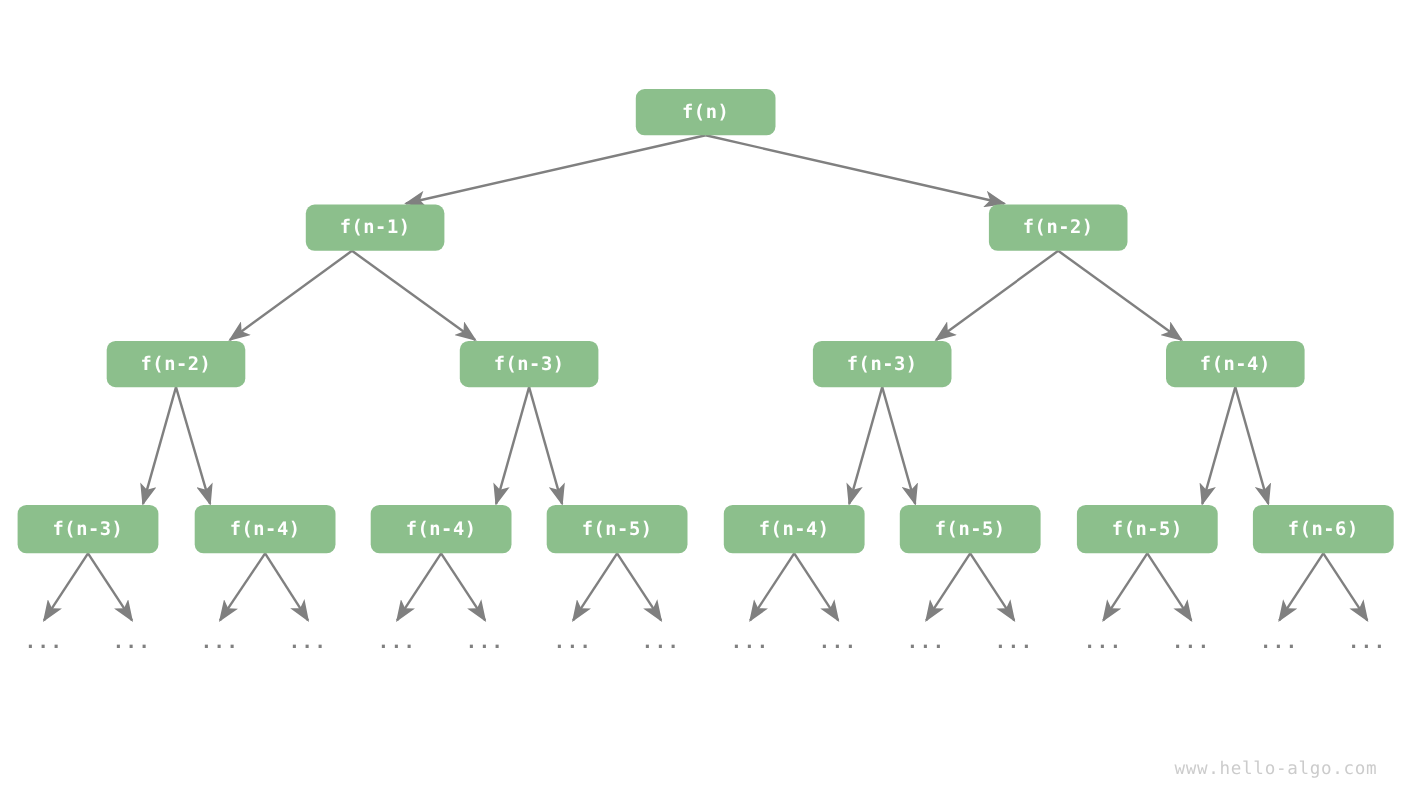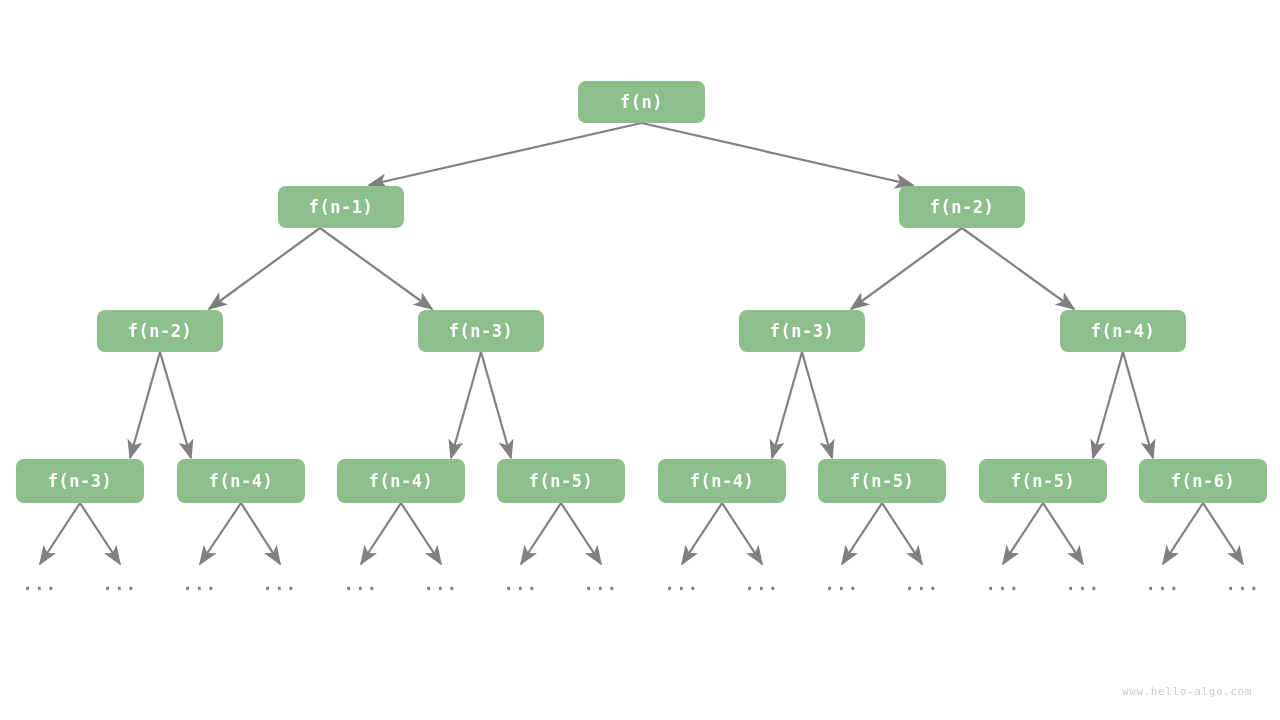--- a/index.html
+++ b/index.html
@@ -59,24 +59,24 @@
     font-size: 17px;
     font-weight: bold;
     letter-spacing: 1.5px;
     text-align: center;
     white-space: nowrap;
     user-select: none;
   }
   #watermark {
     position: absolute;
     right: 28px;
-    bottom: 22px;
+    bottom: 12px;
     color: #cccccc;
     font-family: "DejaVu Sans Mono", "Liberation Mono", monospace;
-    font-size: 11px;
+    font-size: 16px;
     letter-spacing: 0.6px;
     white-space: nowrap;
     user-select: none;
   }
 </style>
 </head>
 <body>
 
 <div id="diagram-root">
   <svg id="edge-layer" viewBox="0 0 1280 720" width="1280" height="720" xmlns="http://www.w3.org/2000/svg">

